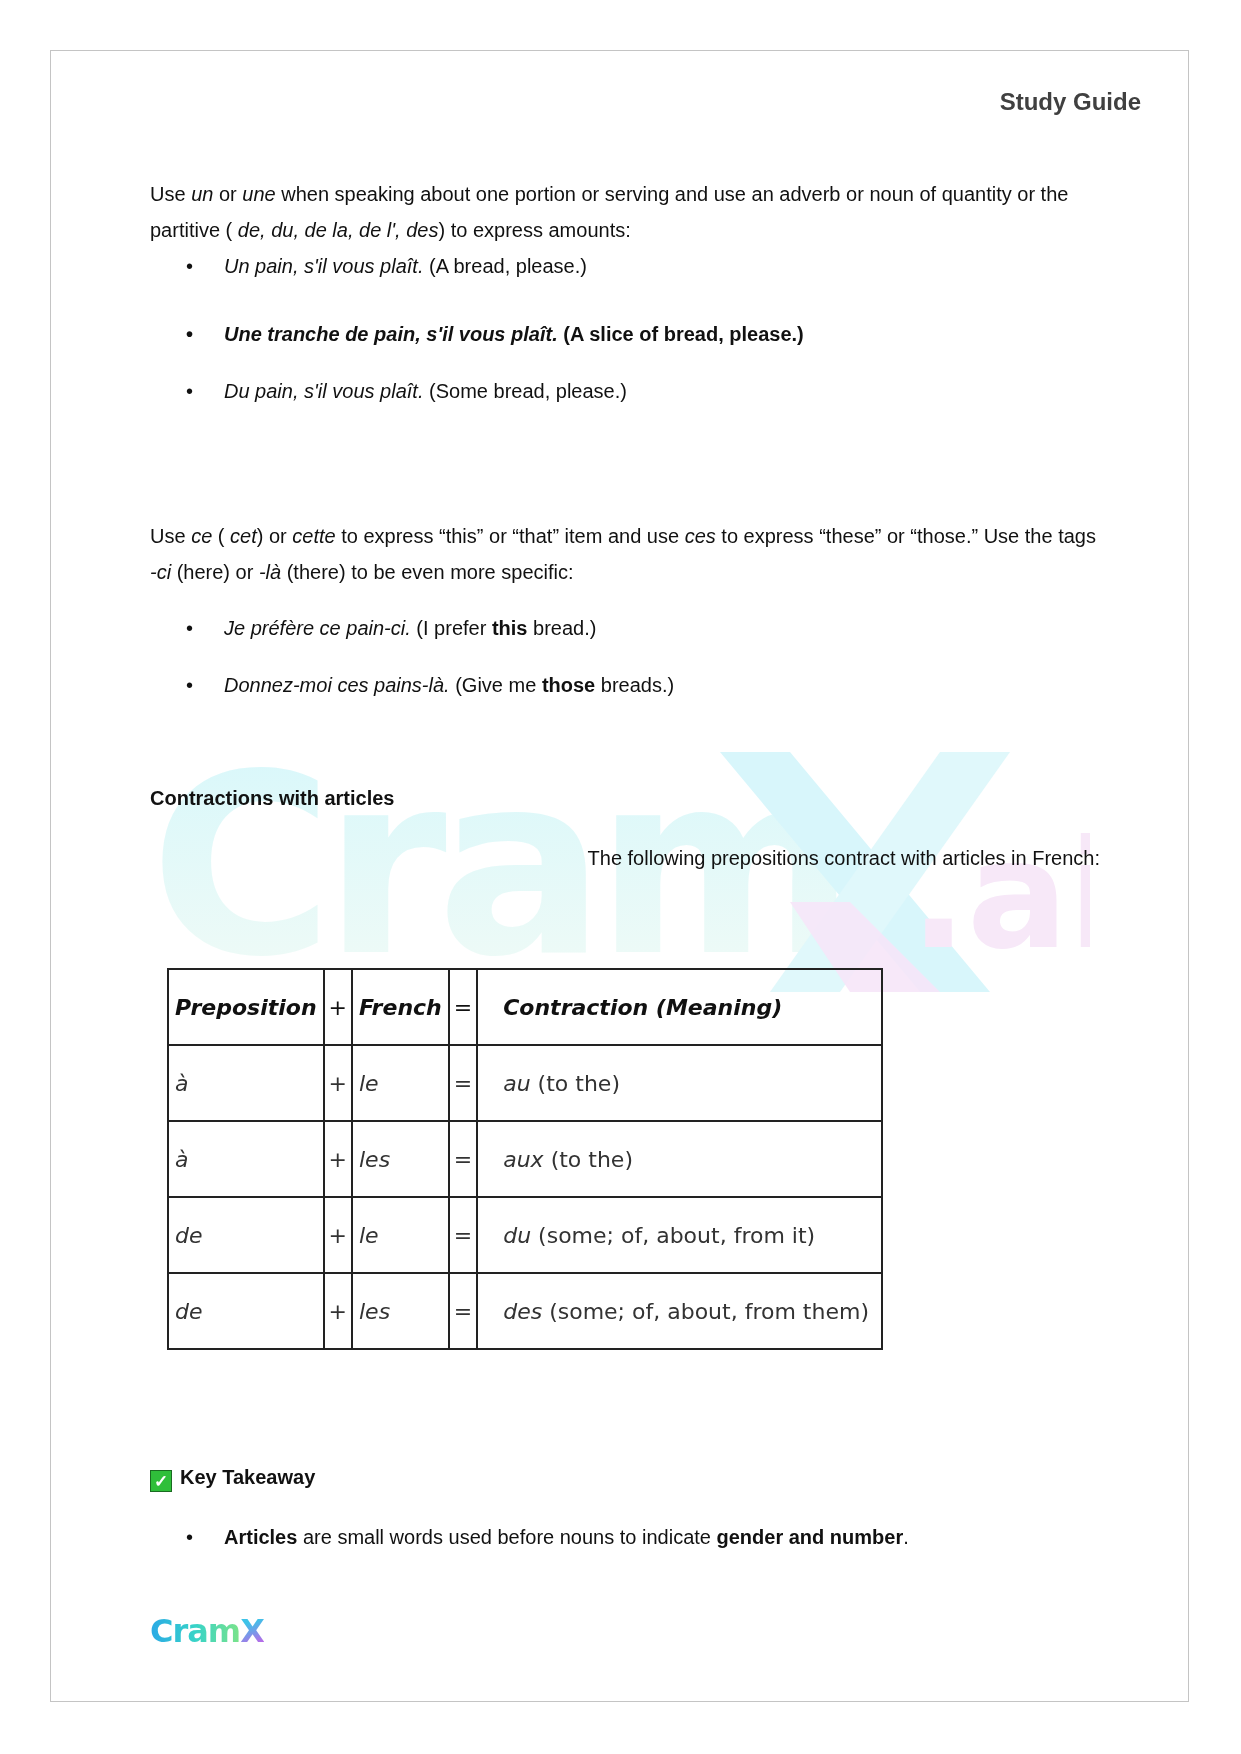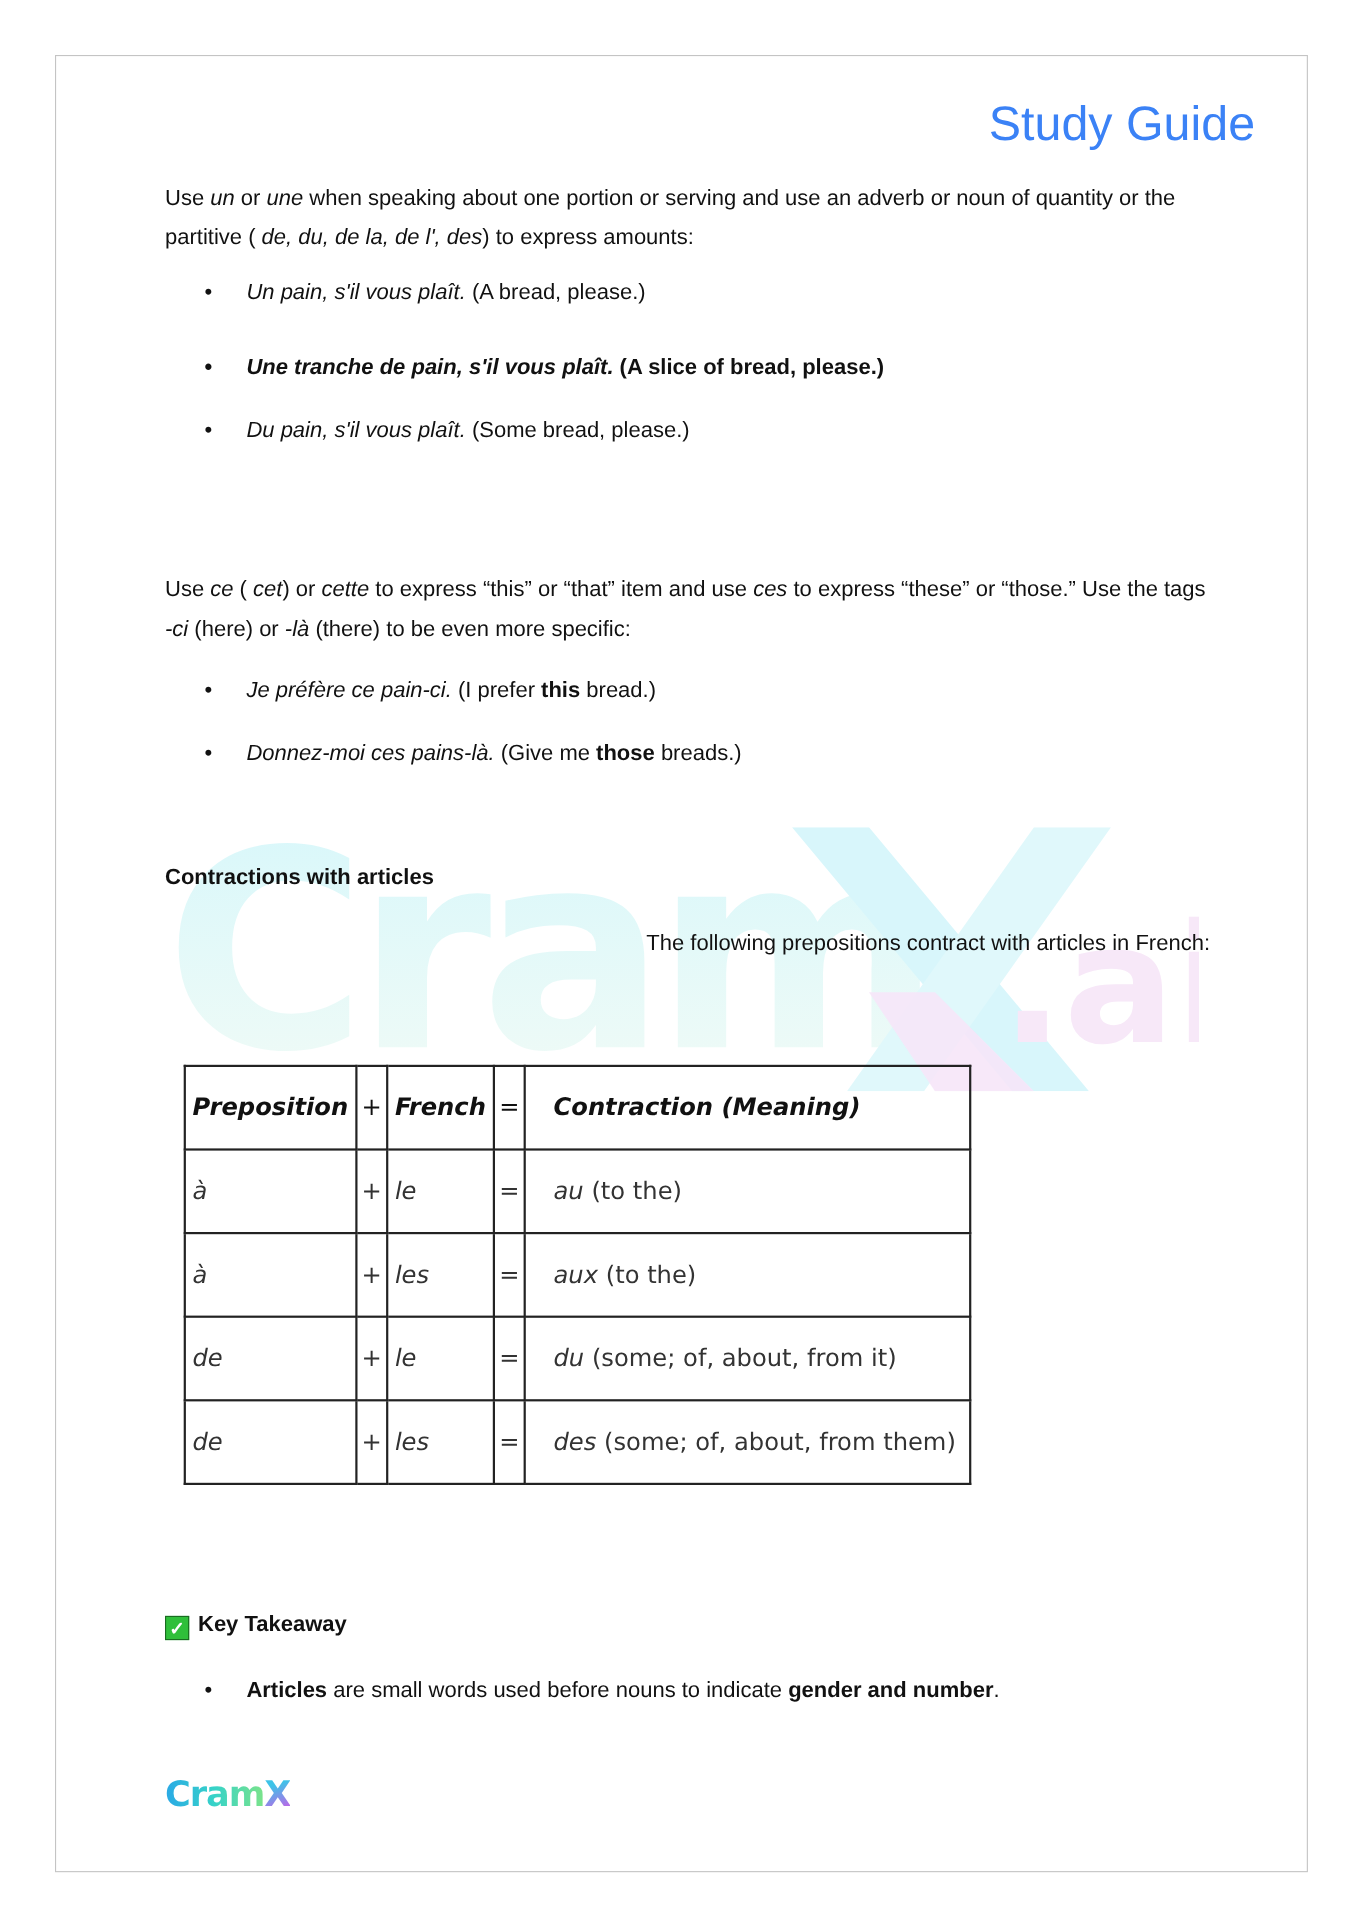--- a/index.html
+++ b/index.html
@@ -1,21 +1,21 @@
 <!DOCTYPE html>
 <html><head>
 <meta charset="utf-8">
 <style>
   html, body { margin: 0; padding: 0; background: #ffffff; }
   body { width: 1241px; height: 1754px; position: relative; overflow: hidden;
          font-family: "Liberation Sans", sans-serif; color: #111; }
   .page { position: absolute; left: 50px; top: 50px; width: 1139px; height: 1652px;
           border: 1.5px solid #c4c4c4; box-sizing: border-box; background: #fff; }
-  .title { position: absolute; right: 100px; top: 88px; font-size: 44px; font-weight: normal;
-           color: #3b82f6; margin: 0; }
+  .title { position: absolute; right: 100px; top: 88px; font-size: 24px; font-weight: bold;
+           color: #404040; margin: 0; }
   .para { position: absolute; left: 150px; width: 950px; font-size: 20px; line-height: 36px; margin: 0; }
   .para i, .bullet i, .cell i { font-style: italic; }
   .bullet { position: absolute; left: 186px; font-size: 20px; line-height: 28px; margin: 0; }
   .bullet .dot { display: inline-block; width: 38px; }
   .heading { position: absolute; left: 150px; font-size: 20px; font-weight: bold; margin: 0; }
 
   
   .watermark { position: absolute; left: 150px; top: 752px; width: 940px; height: 240px; pointer-events: none; z-index: 0; }
 
   
@@ -40,21 +40,21 @@
   .footer-logo .x { background: linear-gradient(160deg, #3dc3e8 30%, #b56ce8 80%); -webkit-background-clip: text;
                     background-clip: text; color: transparent; }
 </style>
 </head>
 <body>
 
 <div class="page"></div>
 
 <h1 class="title">Study Guide</h1>
 
-<p class="para" style="top:162px;"><span>Use </span><i>un</i><span> or </span><i>une</i><span> when speaking about one portion or serving and use an adverb or noun of quantity or the partitive ( </span><i>de, du, de la, de l', des</i><span>) to express amounts:</span></p>
+<p class="para" style="top:176px;"><span>Use </span><i>un</i><span> or </span><i>une</i><span> when speaking about one portion or serving and use an adverb or noun of quantity or the partitive ( </span><i>de, du, de la, de l', des</i><span>) to express amounts:</span></p>
 
 <p class="bullet" style="top:252px;"><span class="dot">•</span><i>Un pain, s'il vous plaît.</i><span> (A bread, please.)</span></p>
 <p class="bullet" style="top:320px;font-weight:bold;"><span class="dot">•</span><i>Une tranche de pain, s'il vous plaît.</i><span> (A slice of bread, please.)</span></p>
 <p class="bullet" style="top:377px;"><span class="dot">•</span><i>Du pain, s'il vous plaît.</i><span> (Some bread, please.)</span></p>
 
 <p class="para" style="top:518px;"><span>Use </span><i>ce</i><span> ( </span><i>cet</i><span>) or </span><i>cette</i><span> to express “this” or “that” item and use </span><i>ces</i><span> to express “these” or “those.” Use the tags </span><i>-ci</i><span> (here) or </span><i>-là</i><span> (there) to be even more specific:</span></p>
 
 <p class="bullet" style="top:614px;"><span class="dot">•</span><i>Je préfère ce pain-ci.</i><span> (I prefer </span><b>this</b><span> bread.)</span></p>
 <p class="bullet" style="top:671px;"><span class="dot">•</span><i>Donnez-moi ces pains-là.</i><span> (Give me </span><b>those</b><span> breads.)</span></p>
 

